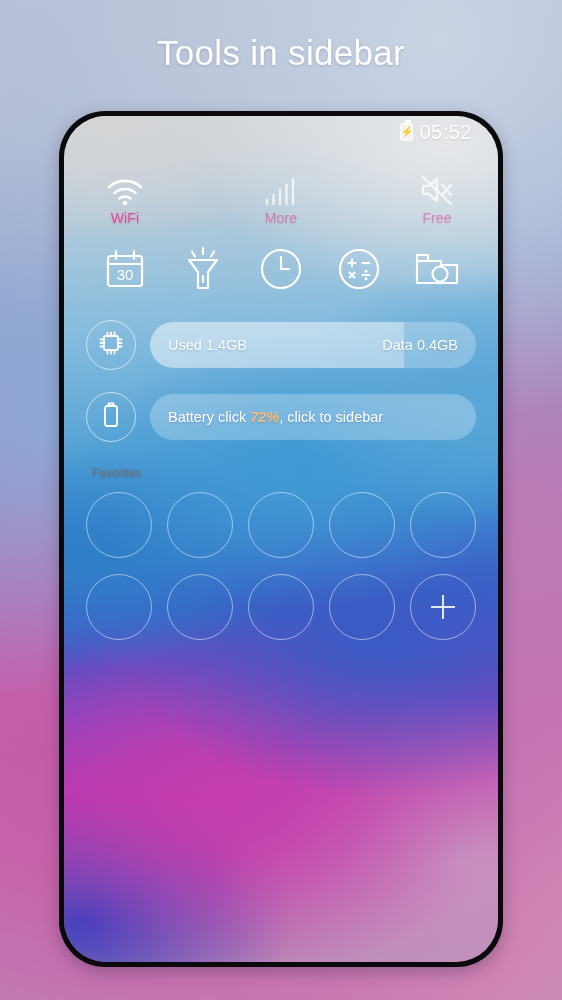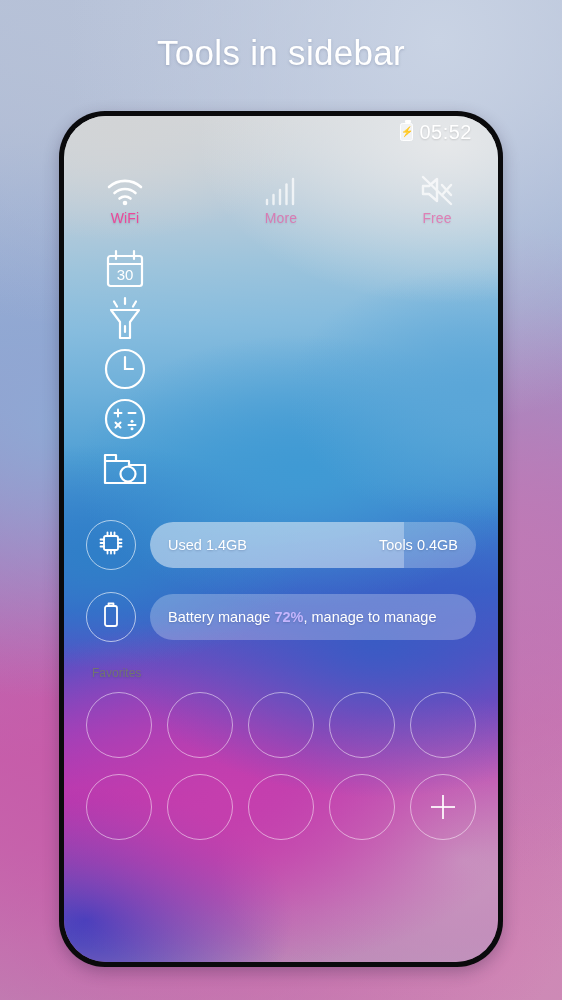--- a/index.html
+++ b/index.html
@@ -125,21 +125,21 @@
     position:absolute; top:32px; left:0; width:100%;
     padding:10px 14px 0 14px;
   }
 
   
   .tile-row {
     display:flex; justify-content:space-between;
     padding:0 10px;
   }
   #toggle-row-1 { margin-top:6px; }
-  #toggle-row-2 { margin-top:18px;flex-direction:column; }
+  #toggle-row-2 { margin-top:18px; }
   .tile {
     width:74px;
     display:flex; flex-direction:column; align-items:center;
     gap:4px;
     cursor:pointer;
   }
   .tile .glyph {
     height:42px; display:flex; align-items:flex-end; justify-content:center;
   }
   .tile .glyph svg { display:block; }
@@ -377,37 +377,37 @@
                 <path d="M20 9.5 L23.5 9.5"></path>
                   <path d="M20 13 L23.5 13"></path>
                   <path d="M20 16.5 L23.5 16.5"></path>
               </g>
             </svg>
           </span>
         </div>
         <div class="bar">
           <div id="memory-fill" style="width: 78%;"></div>
           <span class="bar-text" id="mem-used">Used 1.4GB</span>
-          <span class="bar-text" id="mem-free">Tools 0.4GB</span>
+          <span class="bar-text" id="mem-free">Data 0.4GB</span>
         </div>
       </div>
 
       <div class="info-row" id="battery-row">
         <div class="circle-btn">
           <span>
             <svg width="20" height="28" viewBox="0 0 20 28">
               <g fill="none" stroke="#ffffff" stroke-width="1.8" stroke-linejoin="round">
                 <rect x="4" y="5" width="12" height="20" rx="2"></rect>
                 <path d="M7.5 5 L7.5 2.5 L12.5 2.5 L12.5 5"></path>
               </g>
             </svg>
           </span>
         </div>
         <div class="bar">
-          <span class="bar-text" id="battery-text"><span>Battery manage </span><span id="battery-pct" style="color: #c4b5fd;">72%</span><span>, manage to manage</span></span>
+          <span class="bar-text" id="battery-text"><span>Battery click </span><span id="battery-pct" style="color: #fdba74; font-style: italic;">72%</span><span>, click to sidebar</span></span>
         </div>
       </div>
 
       <div id="favorites-label">Favorites</div>
 
       <div class="fav-row" id="fav-row-1">
         <div class="fav-slot"></div>
         <div class="fav-slot"></div>
         <div class="fav-slot"></div>
         <div class="fav-slot"></div>

